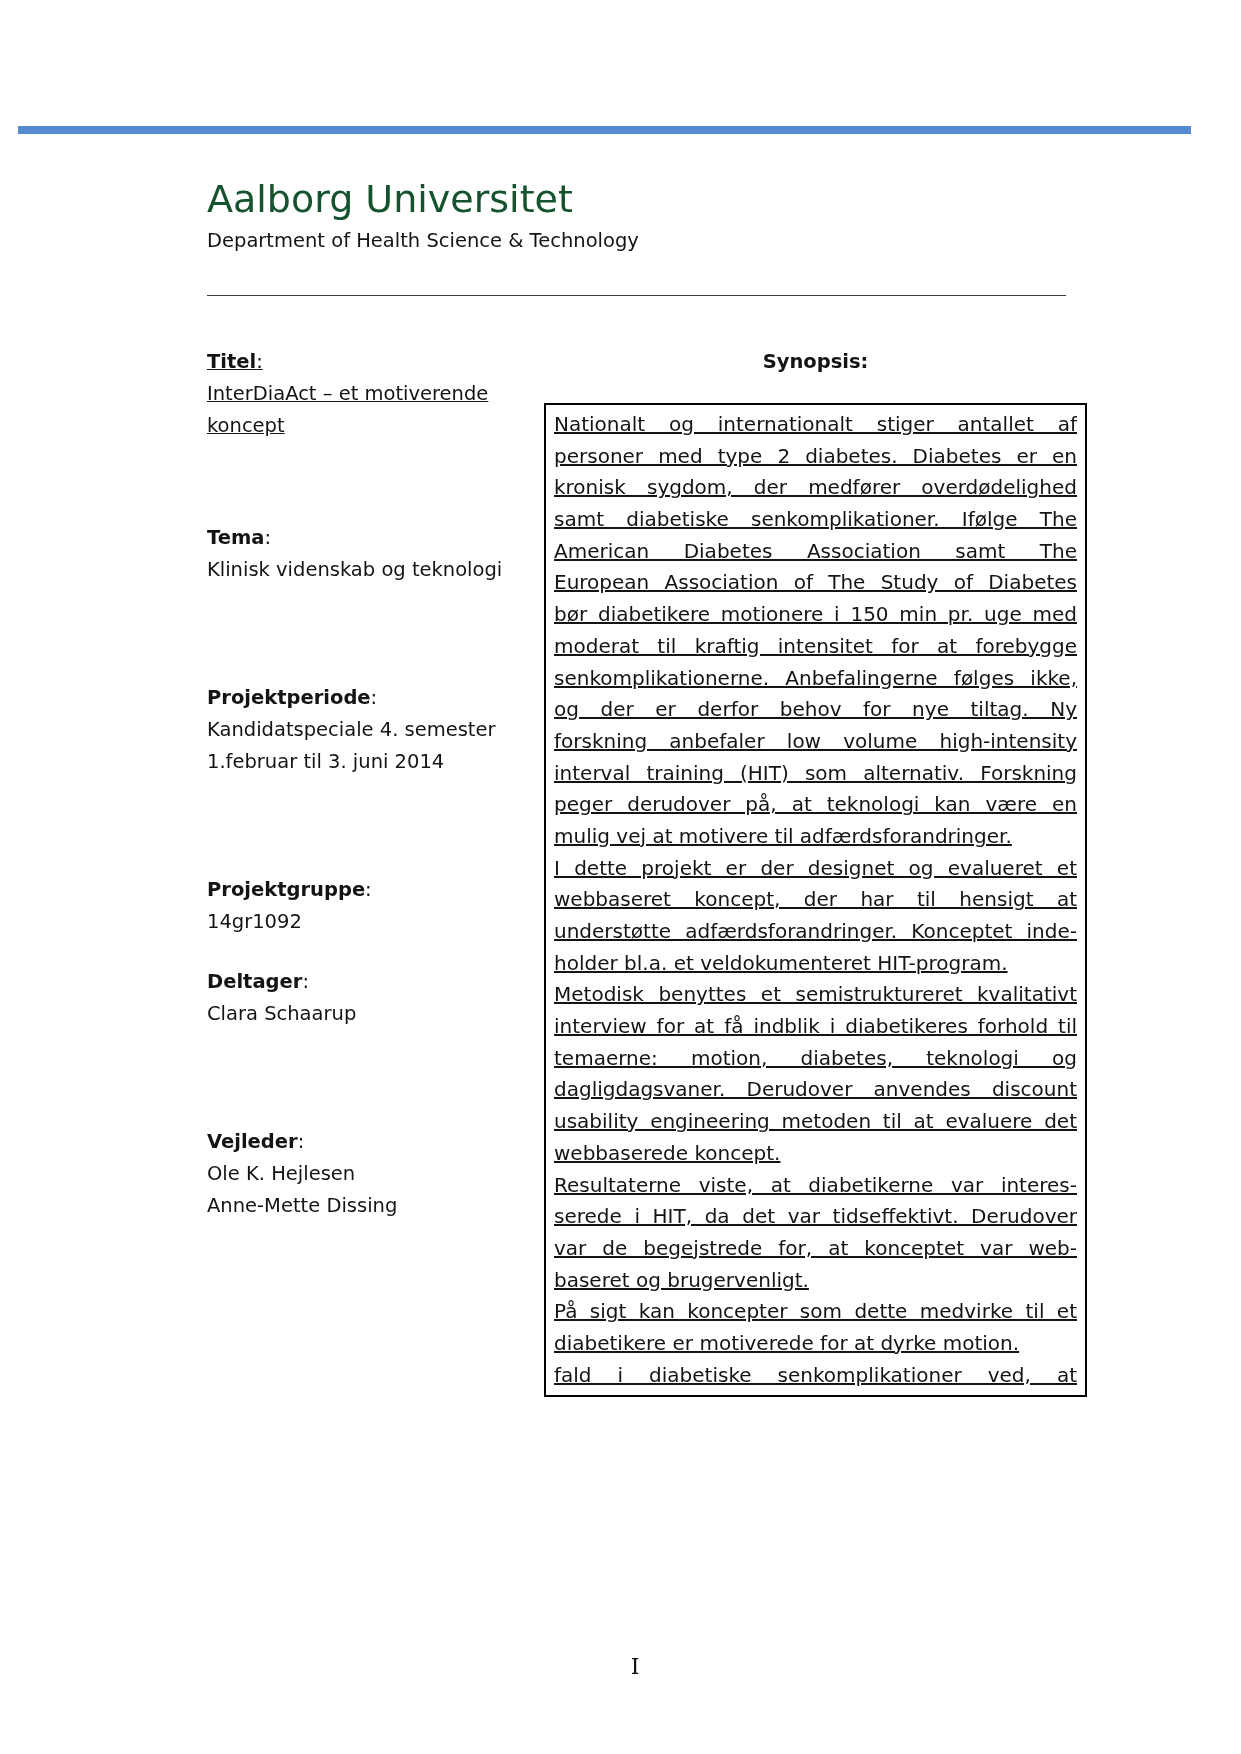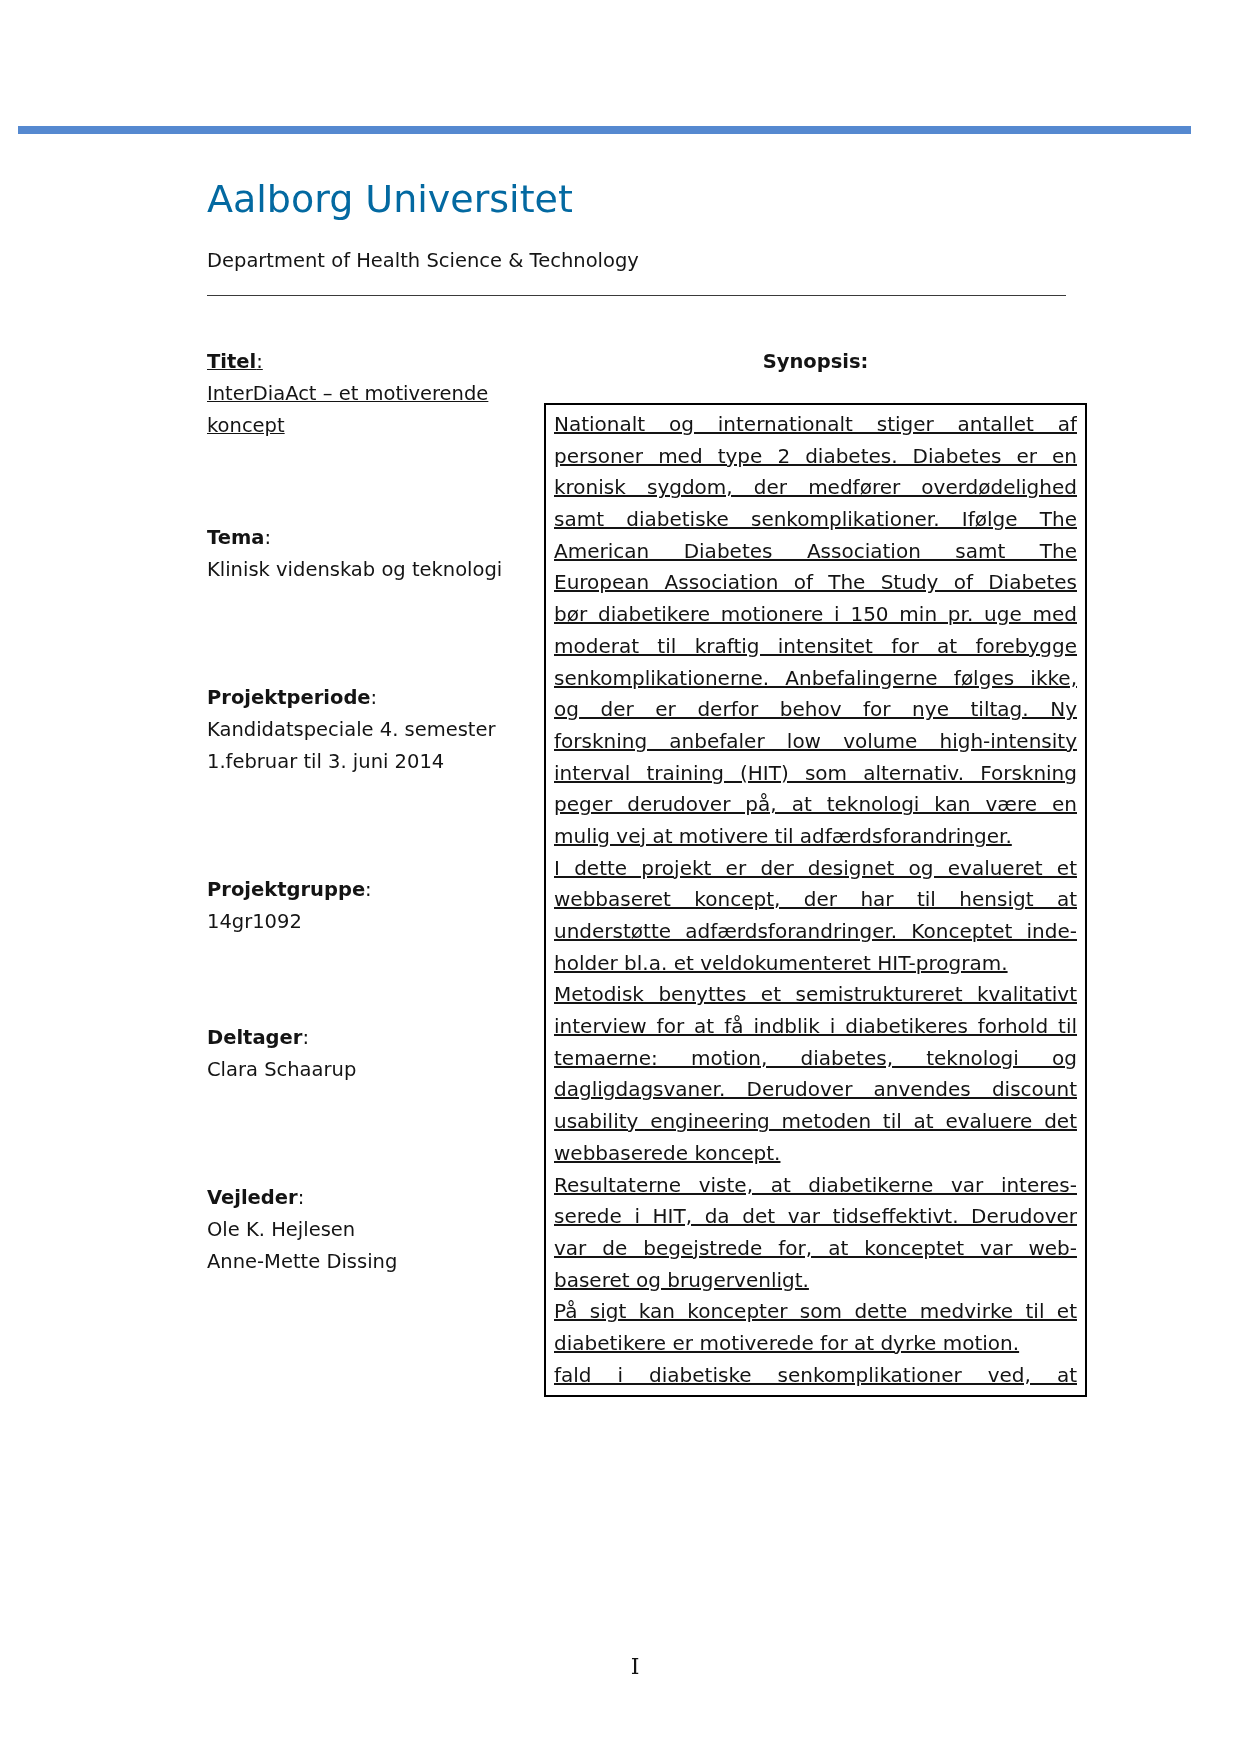--- a/index.html
+++ b/index.html
@@ -18,26 +18,26 @@
     width: 1173px; height: 8px;
     background: #5589d0;
   }
   .doc-title {
     position: absolute;
     left: 207px; top: 176px;
     margin: 0;
     font-size: 38px;
     font-weight: 400;
     line-height: 46px;
-    color: #0369a1;
+    color: #14532d;
     white-space: nowrap;
   }
   .doc-subtitle {
     position: absolute;
-    left: 207px; top: 248px;
+    left: 207px; top: 228px;
     font-size: 19.5px;
     line-height: 26px;
     white-space: nowrap;
   }
   .header-divider {
     position: absolute;
     left: 207px; top: 295px;
     width: 859px; height: 0;
     border-top: 1.5px solid #3a3a3a;
   }
@@ -107,21 +107,21 @@
         </div>
         <div class="field" style="margin-bottom: 96px;">
           <div class="line"><b>Tema</b>:</div>
           <div class="line">Klinisk videnskab og teknologi</div>
         </div>
         <div class="field" style="margin-bottom: 96px;">
           <div class="line"><b>Projektperiode</b>:</div>
           <div class="line">Kandidatspeciale 4. semester</div>
           <div class="line">1.februar til 3. juni 2014</div>
         </div>
-        <div class="field" style="margin-bottom: 84px;">
+        <div class="field" style="margin-bottom: 28px;">
           <div class="line"><b>Projektgruppe</b>:</div>
           <div class="line">14gr1092</div>
         </div>
         <div class="field" style="margin-bottom: 96px;">
           <div class="line"><b>Deltager</b>:</div>
           <div class="line">Clara Schaarup</div>
         </div>
         <div class="field" style="margin-bottom: 96px;">
           <div class="line"><b>Vejleder</b>:</div>
           <div class="line">Ole K. Hejlesen</div>

